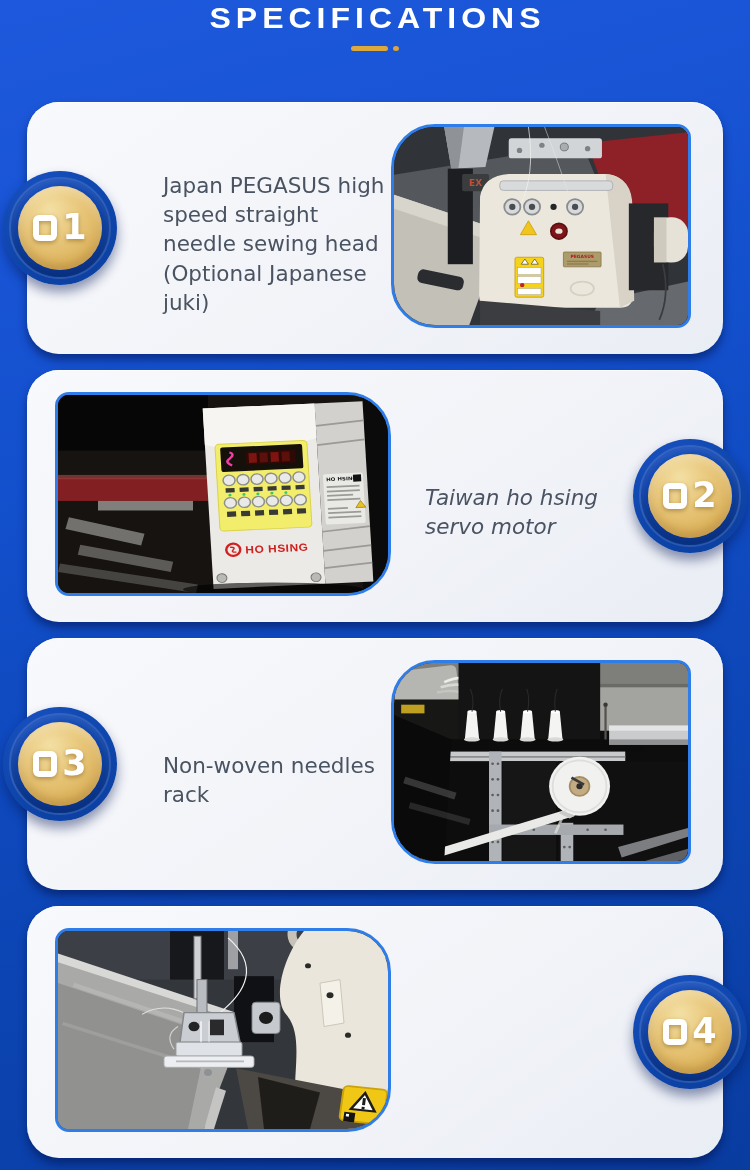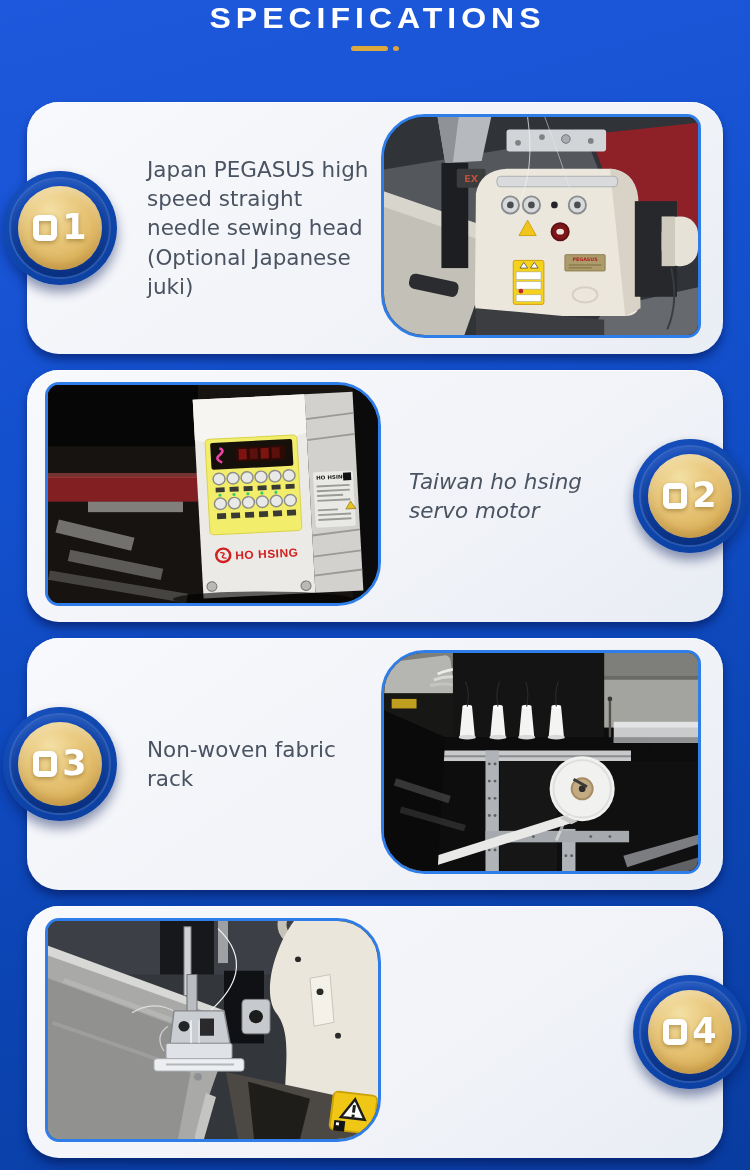--- a/index.html
+++ b/index.html
@@ -46,28 +46,28 @@
     display:flex;align-items:center;justify-content:center;
   }
   .num{display:flex;align-items:center;gap:5px;filter:drop-shadow(0 2px 2px rgba(125,88,20,.5));}
   .num .sq{width:24px;height:26px;border:6px solid #fff;border-radius:6px;box-sizing:border-box;}
   .num .dg{
     font-family:"DejaVu Sans",sans-serif;font-weight:bold;font-size:35px;
     line-height:1;color:#fff;transform:translateY(-1px);
   }
   
   .spec-text{
-    position:absolute;top:50%;transform:translateY(-50%);margin:0;
+    position:absolute;top:50%;transform:translateY(-50%);margin:16px;
     color:#4a5361;font-size:21.5px;line-height:1.36;white-space:pre-line;
   }
   .t-left{left:120px;}
   .t-right{left:382px;font-style:italic;}
   
   .photo{
-    position:absolute;top:8px;bottom:12px;margin:4px;overflow:hidden;
+    position:absolute;top:8px;bottom:12px;margin:14px;overflow:hidden;
     border:3px solid #2e7de8;background:#1a1a1a;
   }
   .p-right{left:350px;right:18px;border-radius:44px 14px 14px 44px;}
   .p-left{left:14px;width:330px;border-radius:14px 44px 44px 14px;}
   .photo svg{display:block;width:100%;height:100%;}
 </style>
 </head>
 <body>
 
 <div class="page">
@@ -268,21 +268,21 @@
 
     <section class="card">
       <div class="badge b-left">
         <div class="gold">
           <div class="num">
               <span class="sq"></span>
               <span class="dg">3</span>
             </div>
         </div>
       </div>
-      <p class="spec-text t-left">Non-woven fabric
+      <p class="spec-text t-left">Non-woven needles
 rack</p>
       <figure class="photo p-right">
         <svg viewBox="0 0 328 228" preserveAspectRatio="none">
           <rect width="328" height="228" fill="#0d0d0d"></rect>
 
           <rect x="0" y="0" width="328" height="78" fill="#a3a49f"></rect>
           <rect x="0" y="0" width="328" height="26" fill="#7e7f7a"></rect>
           <rect x="0" y="24" width="328" height="4" fill="#6a6b66"></rect>
 
           <rect x="0" y="6" width="72" height="48" rx="6" fill="#b5b5b1" transform="rotate(-7 36 30)"></rect>

